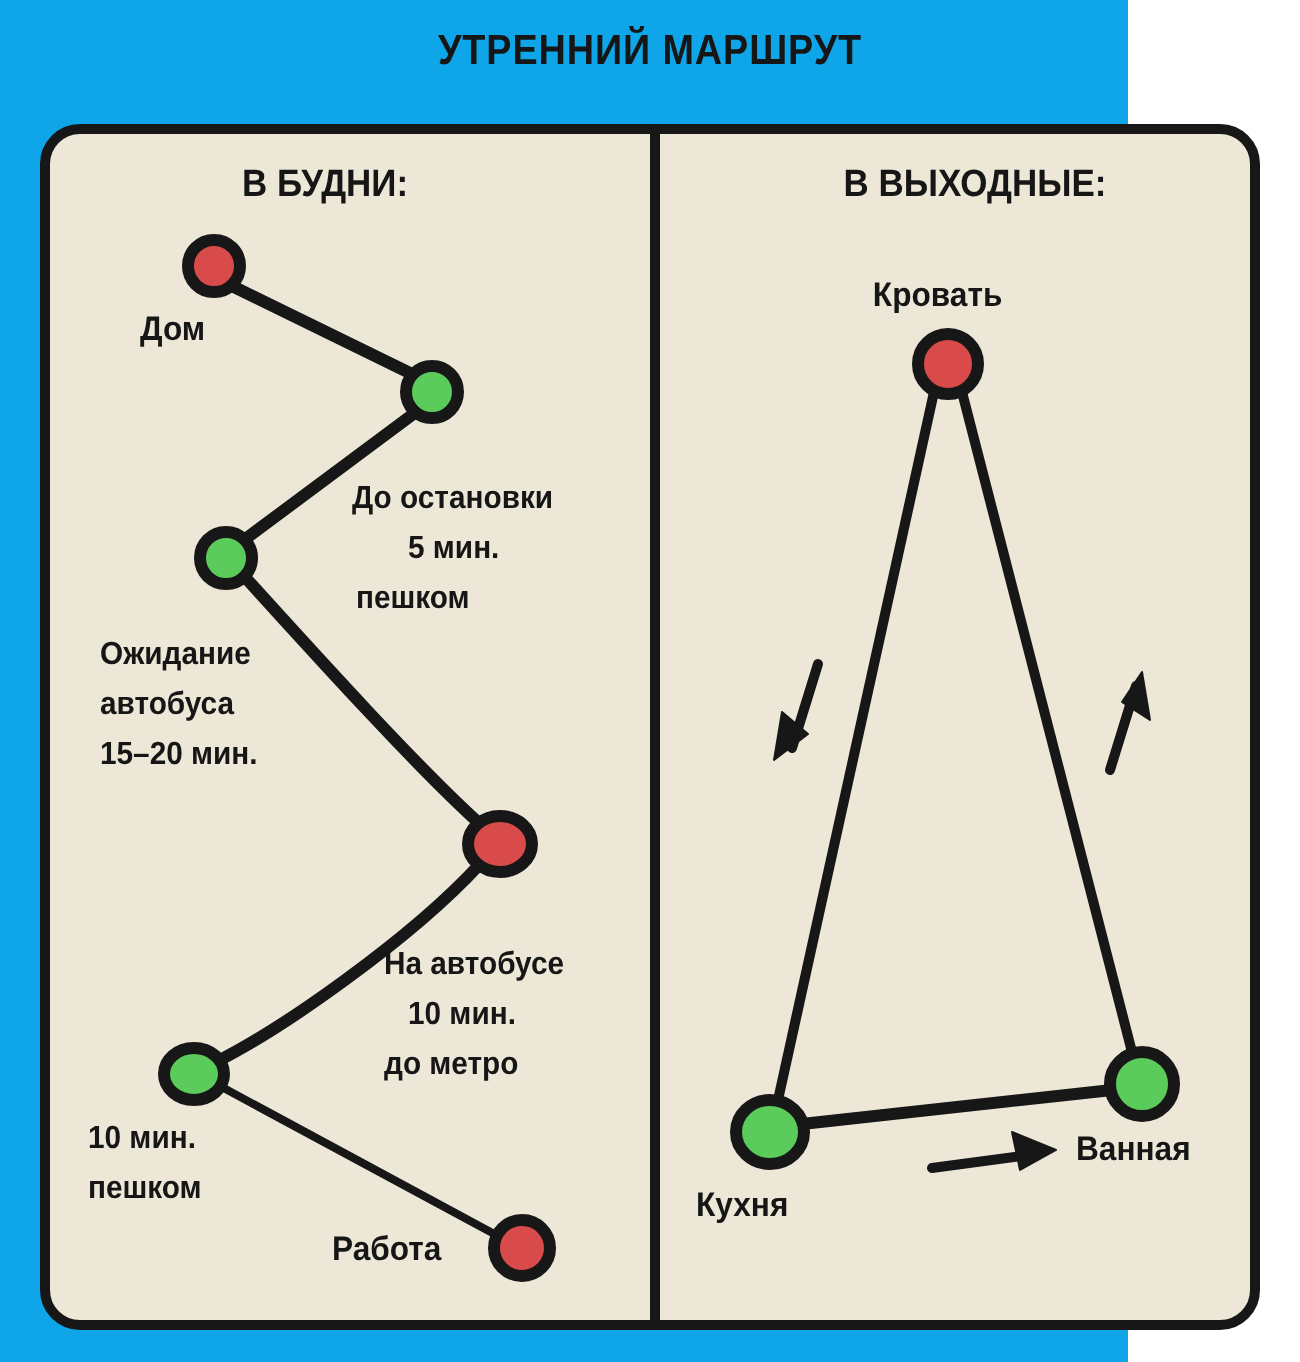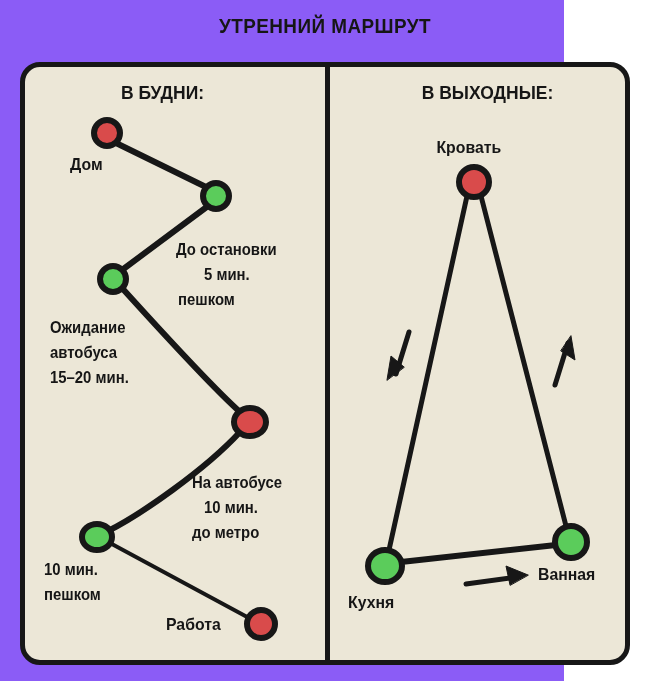--- a/index.html
+++ b/index.html
@@ -11,21 +11,21 @@
     width: 650px;
     height: 681px;
     font-family: "Liberation Sans", sans-serif;
     overflow: hidden;
     position: relative;
   }
   #root {
     position: relative;
     width: 564px;
     height: 681px;
-    background: #8b5cf6;
+    background: #0ea5e9;
   }
   .title {
     position: absolute;
     top: 14px;
     left: 0;
     width: 650px;
     text-align: center;
     font-family: "Liberation Sans", sans-serif;
     font-weight: bold;
     font-size: 21px;

